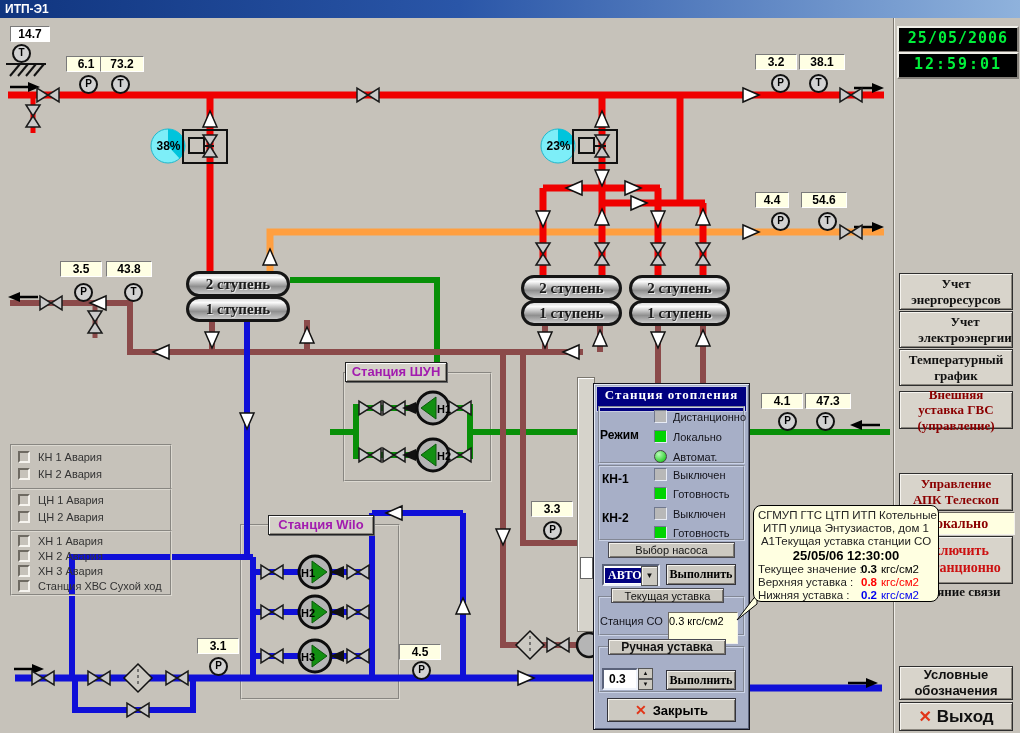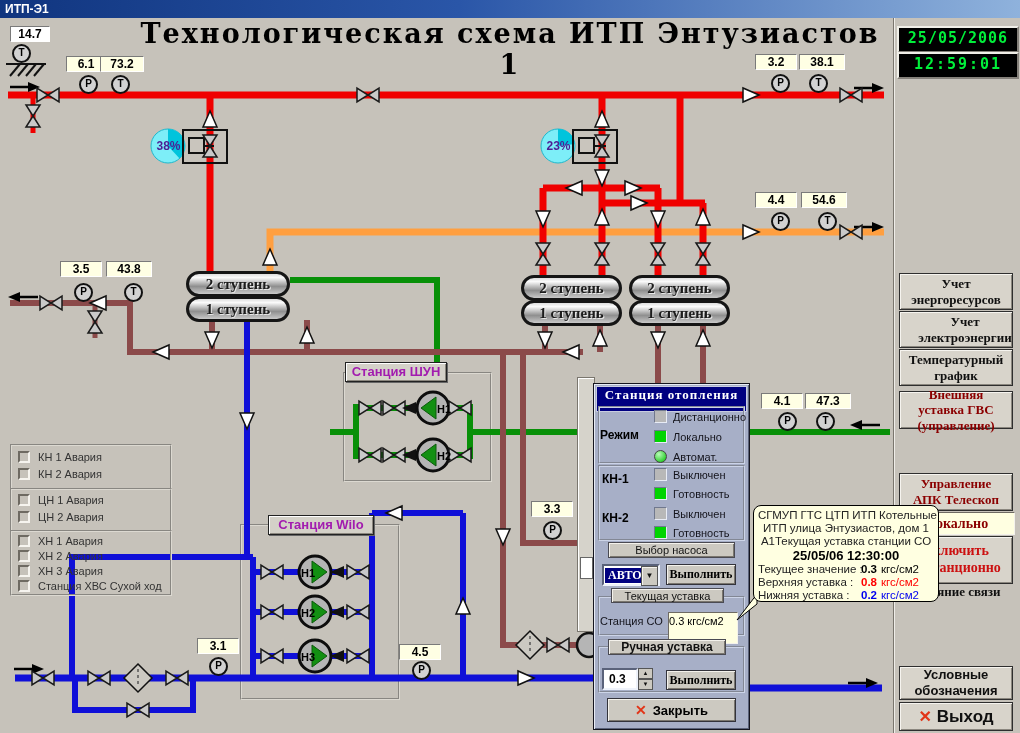--- a/index.html
+++ b/index.html
@@ -37,21 +37,21 @@
   #exitbtn .t{font:bold 17px "Liberation Sans",sans-serif;}
   
   .vb{position:absolute;z-index:6;height:16px;box-sizing:border-box;background:#ffffe4;
       border:1px solid;border-color:#7a7a7a #fff #fff #7a7a7a;
       font:bold 12px "Liberation Sans",sans-serif;text-align:center;line-height:14px;color:#000;}
   .vb.white{background:#fff;}
   .sc{position:absolute;z-index:6;width:19px;height:19px;border-radius:50%;background:#d2d2d2;
       border:2px solid #111;box-sizing:border-box;font:bold 10px "Liberation Sans",sans-serif;
       text-align:center;line-height:14px;color:#000;}
   .pct{position:absolute;z-index:6;width:37px;height:15px;font:bold 12px "Liberation Sans",sans-serif;
-       text-align:center;color:#4c1d95;}
+       text-align:center;color:#000000;}
   
   .hx{position:absolute;z-index:4;box-sizing:border-box;border:3px solid #151515;border-radius:13px;
       background:linear-gradient(180deg,#dedede 0%,#fbfbfb 18%,#8f8f8f 62%,#c9c9c9 100%);
       font:bold 15px "Liberation Serif",serif;color:#1c1c1c;text-align:center;line-height:20px;
       text-shadow:1px 1px 0 #e8e8e8;}
   
   .stbox{position:absolute;z-index:2;border:2px groove #dcd9d1;}
   .stlabel{position:absolute;z-index:6;background:#d4d1c8;border:1px solid #222;
            box-shadow:inset 1px 1px 0 #fff, inset -1px -1px 0 #8a867e, 1px 1px 0 #666;
            font:bold 13px "Liberation Sans",sans-serif;text-align:center;color:#a21caf;}
@@ -371,21 +371,21 @@
   <div class="vb" style="left:66px;top:56px;width:40px;">6.1</div>
   <div class="sc" style="left:79px;top:75px;">Р</div>
   <div class="vb" style="left:100px;top:56px;width:44px;">73.2</div>
   <div class="sc" style="left:111px;top:75px;">Т</div>
 
   <div class="vb" style="left:755px;top:54px;width:42px;">3.2</div>
   <div class="sc" style="left:771px;top:74px;">Р</div>
   <div class="vb" style="left:799px;top:54px;width:46px;">38.1</div>
   <div class="sc" style="left:809px;top:74px;">Т</div>
 
-  <div class="vb" style="left:755px;top:192px;width:42px;">4.4</div>
+  <div class="vb" style="left:755px;top:192px;width:34px;">4.4</div>
   <div class="sc" style="left:771px;top:212px;">Р</div>
   <div class="vb" style="left:801px;top:192px;width:46px;">54.6</div>
   <div class="sc" style="left:818px;top:212px;">Т</div>
 
   <div class="vb" style="left:60px;top:261px;width:42px;">3.5</div>
   <div class="sc" style="left:74px;top:283px;">Р</div>
   <div class="vb" style="left:106px;top:261px;width:46px;">43.8</div>
   <div class="sc" style="left:124px;top:283px;">Т</div>
 
   <div class="vb" style="left:761px;top:393px;width:42px;">4.1</div>
@@ -433,21 +433,20 @@
     </div>
   <div class="alarm-row" style="top:564px;">
       <span class="cb"></span>
       <span class="al">ХН 3 Авария</span>
     </div>
   <div class="alarm-row" style="top:579px;">
       <span class="cb"></span>
       <span class="al">Станция ХВС Сухой ход</span>
     </div>
 
-  <div id="pagetitle">Технологическая схема ИТП Энтузиастов 1</div>
 
   <div id="sidebar-divider"></div>
   <div id="sidebar-divider2"></div>
 
   <div class="lcd" id="date" style="top:26px;">25/05/2006</div>
   <div class="lcd" id="time" style="top:52px;letter-spacing:2px;">12:59:01</div>
 
   <button class="sbtn" style="top:273px;height:37px;">Учет энергоресурсов</button>
   <button class="sbtn" style="top:311px;height:37px;padding-left:24px;">Учет электроэнергии</button>
   <button class="sbtn red" style="top:391px;height:38px;">Внешняя уставка ГВС (управление)</button>

